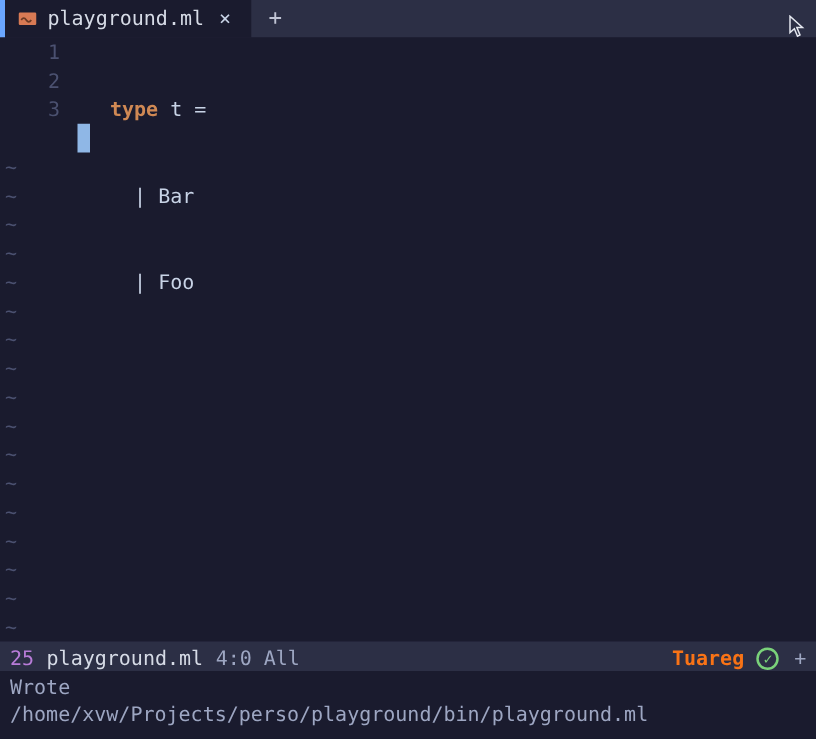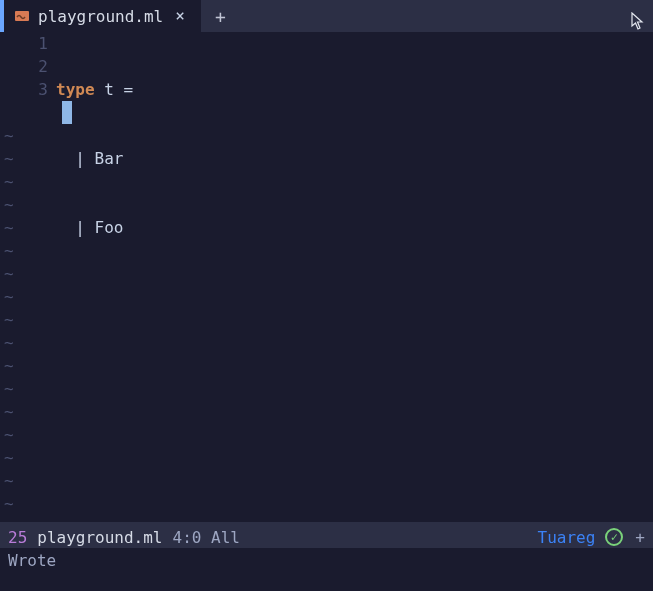--- a/index.html
+++ b/index.html
@@ -83,21 +83,21 @@
     color: #4b5170;
     text-align: left;
     padding-left: 4px;
     height: 23px;
   }
   .code {
     flex: 1;
     white-space: pre;
     color: #c8d3e6;
   }
-  .code .row { height: 23px; }
+  .code .row { height: 23px; margin-left: 32px; }
   .kw { color: #d08954; font-weight: bold; }
   .cursor-block {
     position: absolute;
     left: 62px;
     top: 69px; 
     width: 10px;
     height: 23px;
     background: #8fb7e6;
   }
   
@@ -107,34 +107,34 @@
     gap: 10px;
     height: 26px;
     padding: 4px 8px 0 4px;
     background: #2c2f45;
     color: #9da6c2;
   }
   .magit-diff { color: #b87cd8; padding-left: 4px; }
   .ml-filename { color: #d6dbe6; }
   .ml-pos {}
   .ml-spacer { flex: 1; }
-  .ml-mode { color: #3b82f6; }
+  .ml-mode { color: #f97316; font-weight: bold; }
   .ml-check {
     width: 18px; height: 18px;
     border: 2px solid #7ad27a;
     border-radius: 50%;
     display: flex; align-items: center; justify-content: center;
     color: #7ad27a;
     font-size: 12px;
     line-height: 1;
   }
   .ml-plus { color: #9da6c2; padding-left: 2px; }
   
   .minibuffer {
-    padding: 2px 8px 19px 8px;
+    padding: 2px 8px 8px 8px;
     background: #1a1b2e;
     color: #9da6c2;
     line-height: 22px;
   }
   .minibuffer .line { white-space: pre; }
 </style>
 </head>
 <body>
 
 <div class="app">
@@ -198,15 +198,16 @@
     <span class="ml-filename">playground.ml</span>
     <span class="ml-pos">4:0 All</span>
     <span class="ml-spacer"></span>
     <span class="ml-mode">Tuareg</span>
     <span class="ml-check">✓</span>
     <span class="ml-plus">+</span>
   </div>
 
   <div class="minibuffer">
     <div class="line">Wrote</div>
+    <div class="line">/home/xvw/Projects/perso/playground/bin/playground.ml</div>
   </div>
 
 </div>
 
 </body></html>

